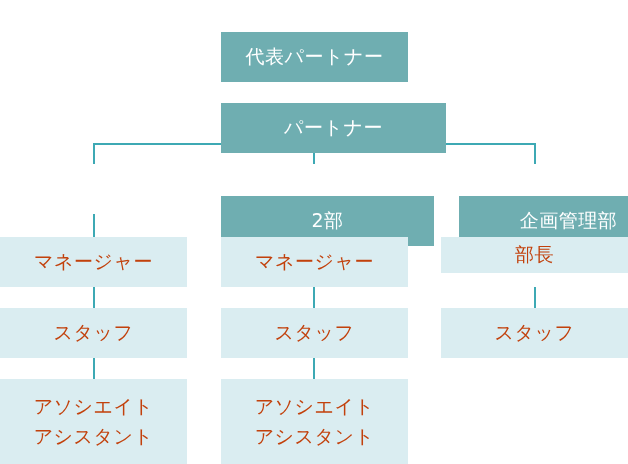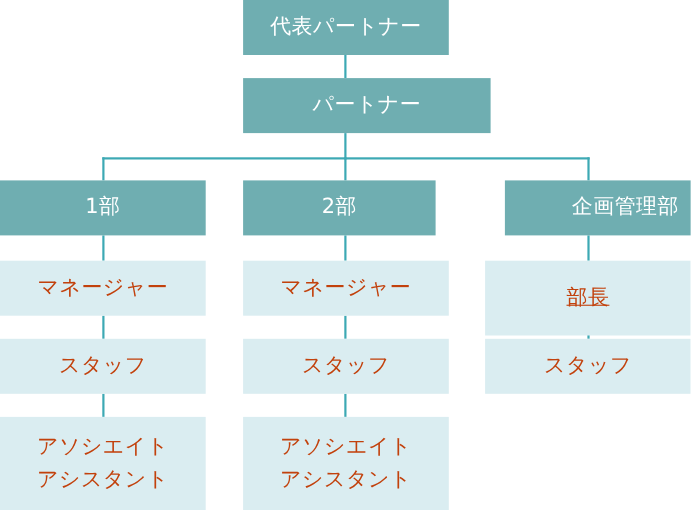--- a/index.html
+++ b/index.html
@@ -23,20 +23,21 @@
     text-align: center;
     font-size: 19px;
     letter-spacing: 0.5px;
     line-height: 1.55;
     white-space: pre-line;
     box-sizing: border-box;
   }
   .node.primary {
     background: #6FAEB1;
     color: #FFFFFF;
+    margin-top: 32px;
   }
   .node.secondary {
     background: #DAEDF1;
     color: #c2410c;
   }
   .line {
     position: absolute;
     background: #3DA9B4;
   }
 </style>
@@ -60,27 +61,26 @@
   <div class="line" style="left:313px; top:287px; width:2px;   height:21px;"></div>
   <div class="line" style="left:313px; top:358px; width:2px;   height:21px;"></div>
 
   <div class="line" style="left:534px; top:214px; width:2px;   height:23px;"></div>
   <div class="line" style="left:534px; top:287px; width:2px;   height:21px;"></div>
 
   <div class="node primary" style="left:221px; top:0px;   width:187px; height:50px;">代表パートナー</div>
 
   <div class="node primary" style="left:221px; top:71px;  width:225px; height:50px;">パートナー</div>
 
-  <div class="node primary" style="left:0px;   top:164px; width:187px; height:50px;">1部</div>
-  <div class="node primary" style="left:221px; top:164px; width:175px; height:50px;">2部</div>
+  <div class="node primary" style="left:221px; top:164px; width:213px; height:50px;">2部</div>
   <div class="node primary" style="left:459px; top:164px; width:187px; height:50px;padding-left:32px;">企画管理部</div>
 
   <div class="node secondary" style="left:0px;   top:237px; width:187px; height:50px;">マネージャー</div>
   <div class="node secondary" style="left:221px; top:237px; width:187px; height:50px;">マネージャー</div>
-  <div class="node secondary" style="left:441px; top:237px; width:187px; height:68px;text-decoration:underline;">部長</div>
+  <div class="node secondary" style="left:441px; top:237px; width:187px; height:36px;">部長</div>
 
   <div class="node secondary" style="left:0px;   top:308px; width:187px; height:50px;">スタッフ</div>
   <div class="node secondary" style="left:221px; top:308px; width:187px; height:50px;">スタッフ</div>
   <div class="node secondary" style="left:441px; top:308px; width:187px; height:50px;">スタッフ</div>
 
   <div class="node secondary" style="left:0px;   top:379px; width:187px; height:85px;">アソシエイト
 アシスタント</div>
   <div class="node secondary" style="left:221px; top:379px; width:187px; height:85px;">アソシエイト
 アシスタント</div>
 

